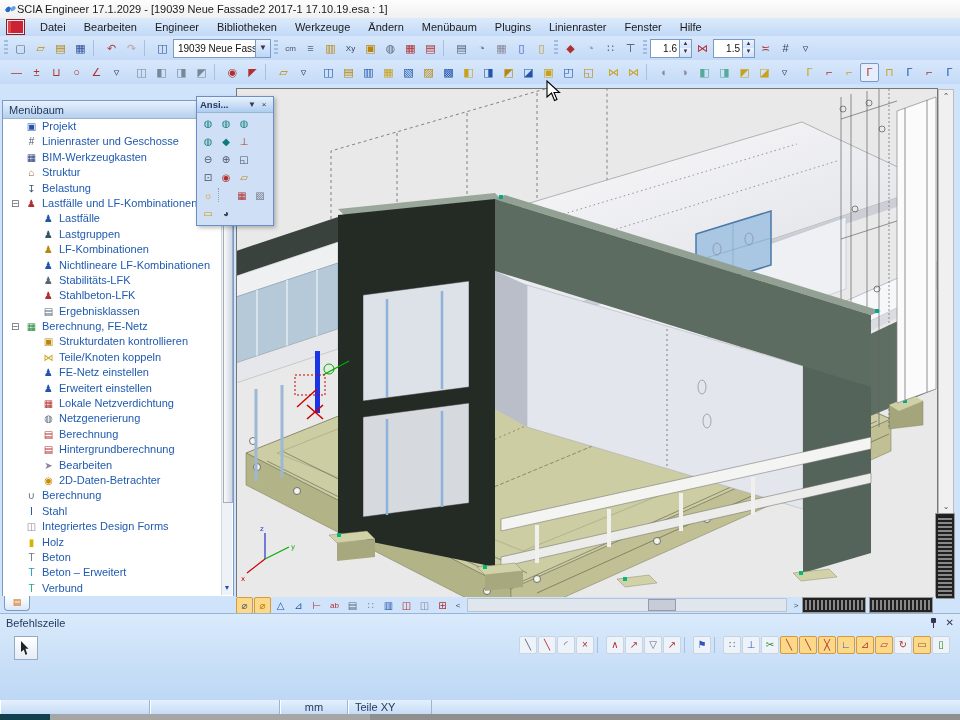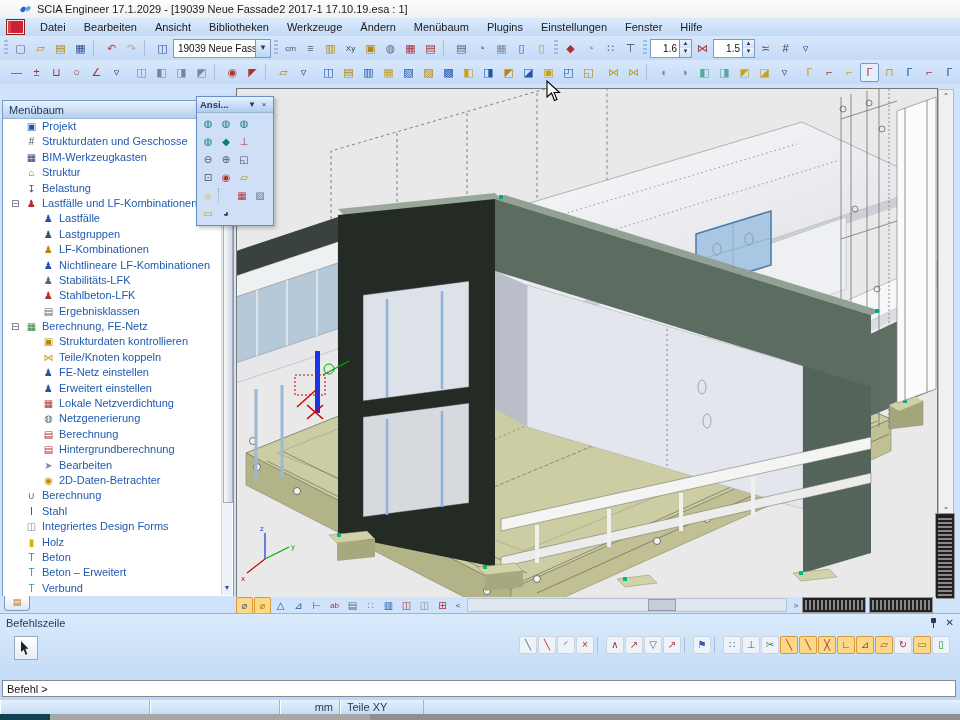--- a/index.html
+++ b/index.html
@@ -1,21 +1,21 @@
 <!DOCTYPE html>
 <html><head>
 <meta charset="utf-8">
 <style>
   html,body{margin:0;padding:0;}
   body{width:960px;height:720px;overflow:hidden;position:relative;
        font-family:"Liberation Sans","DejaVu Sans",sans-serif;background:#cfe3fa;font-size:11px;color:#111;}
   .abs{position:absolute;}
   
   .titlebar{left:0;top:0;width:960px;height:18px;background:linear-gradient(#fdfdfd,#f0f0f0);
-            display:flex;align-items:center;gap:5px;padding-left:19px;box-sizing:border-box;}
+            display:flex;align-items:center;padding-left:4px;box-sizing:border-box;}
   .titlebar .ttxt{font-size:11px;color:#1a1a1a;}
   
   .menubar{left:0;top:18px;width:960px;height:18px;background:linear-gradient(#dcebfc,#c2d9f7);
            display:flex;align-items:center;}
   .appicon{width:17px;height:14px;border:1px solid #8a2020;background:#c23;margin:0 6px 0 6px;
            box-shadow:inset 0 0 0 1px #e8e8f8, inset 4px 0 0 0 #d44;}
   .mitem{padding:0 9px;line-height:18px;color:#1a1a1a;cursor:default;}
   
   .tbar{left:0;width:960px;height:24px;background:linear-gradient(#d8e8fb,#c4daf8);
         display:flex;align-items:center;gap:1px;padding-left:2px;box-sizing:border-box;}
@@ -109,27 +109,27 @@
     <path d="M7,5 Q10,1 12,5 Q10,9 7,8Z" fill="#6aa0e0"></path>
   </svg>
   <span class="ttxt">SCIA Engineer 17.1.2029 - [19039 Neue Fassade2 2017-1 17.10.19.esa : 1]</span>
 </div>
 
 <div class="abs menubar">
   <div class="appicon"></div>
   <div style="display:flex">
       <span class="mitem">Datei</span>
       <span class="mitem">Bearbeiten</span>
-      <span class="mitem">Ansicht</span>
+      <span class="mitem">Engineer</span>
       <span class="mitem">Bibliotheken</span>
       <span class="mitem">Werkzeuge</span>
       <span class="mitem">Ändern</span>
       <span class="mitem">Menübaum</span>
       <span class="mitem">Plugins</span>
-      <span class="mitem">Einstellungen</span>
+      <span class="mitem">Linienraster</span>
       <span class="mitem">Fenster</span>
       <span class="mitem">Hilfe</span>
     </div>
 </div>
 
 <div class="abs tbar tbar1">
   <div class="grip"></div>
   <div class="tgroup">
       <span class="ticon" style="color: rgb(85, 102, 119);">▢</span>
       <span class="ticon" style="color: rgb(201, 138, 0);">▱</span>
@@ -271,21 +271,21 @@
     <div class="abs treehdr">Menübaum</div>
     <div class="abs treebody">
         <div class="trow" style="padding-left: 8px;">
           <span class="texp blank">⊟</span>
           <span class="tico" style="color: rgb(34, 85, 170);">▣</span>
           <span class="tlab">Projekt</span>
         </div>
         <div class="trow" style="padding-left: 8px;">
           <span class="texp blank">⊟</span>
           <span class="tico" style="color: rgb(68, 85, 102);">#</span>
-          <span class="tlab">Strukturdaten und Geschosse</span>
+          <span class="tlab">Linienraster und Geschosse</span>
         </div>
         <div class="trow" style="padding-left: 8px;">
           <span class="texp blank">⊟</span>
           <span class="tico" style="color: rgb(34, 58, 122);">▦</span>
           <span class="tlab">BIM-Werkzeugkasten</span>
         </div>
         <div class="trow" style="padding-left: 8px;">
           <span class="texp blank">⊟</span>
           <span class="tico" style="color: rgb(138, 90, 42);">⌂</span>
           <span class="tlab">Struktur</span>
@@ -696,26 +696,23 @@
       <span class="ticon hl" style="color: rgb(176, 48, 48);">╲</span>
       <span class="ticon hl" style="color: rgb(176, 48, 48);">╲</span>
       <span class="ticon hl" style="color: rgb(176, 48, 48);">╳</span>
       <span class="ticon hl" style="color: rgb(51, 85, 187);">∟</span>
       <span class="ticon hl" style="color: rgb(176, 48, 48);">⊿</span>
       <span class="ticon hl" style="color: rgb(176, 48, 48);">▱</span>
       <span class="ticon" style="color: rgb(176, 48, 48);">↻</span>
       <span class="ticon hl" style="color: rgb(119, 102, 51);">▭</span>
       <span class="ticon" style="color: rgb(34, 136, 34);">▯</span>
     </div>
-  <div class="abs cmdinput">
-    <span>Befehl &gt;</span>
-  </div>
 </div>
 
 <div class="abs statusbar">
   <div class="scell" style="width:150px"></div>
   <div class="scell" style="width:130px"></div>
-  <div class="scell" style="width:60px;text-align:right">mm</div>
+  <div class="scell" style="width:68px;text-align:center">mm</div>
   <div class="scell" style="width:84px">Teile XY</div>
 </div>
 <div class="abs bottomstrip"></div>
 <div class="abs blmid"></div>
 <div class="abs bldark"></div>
 
 </body></html>

